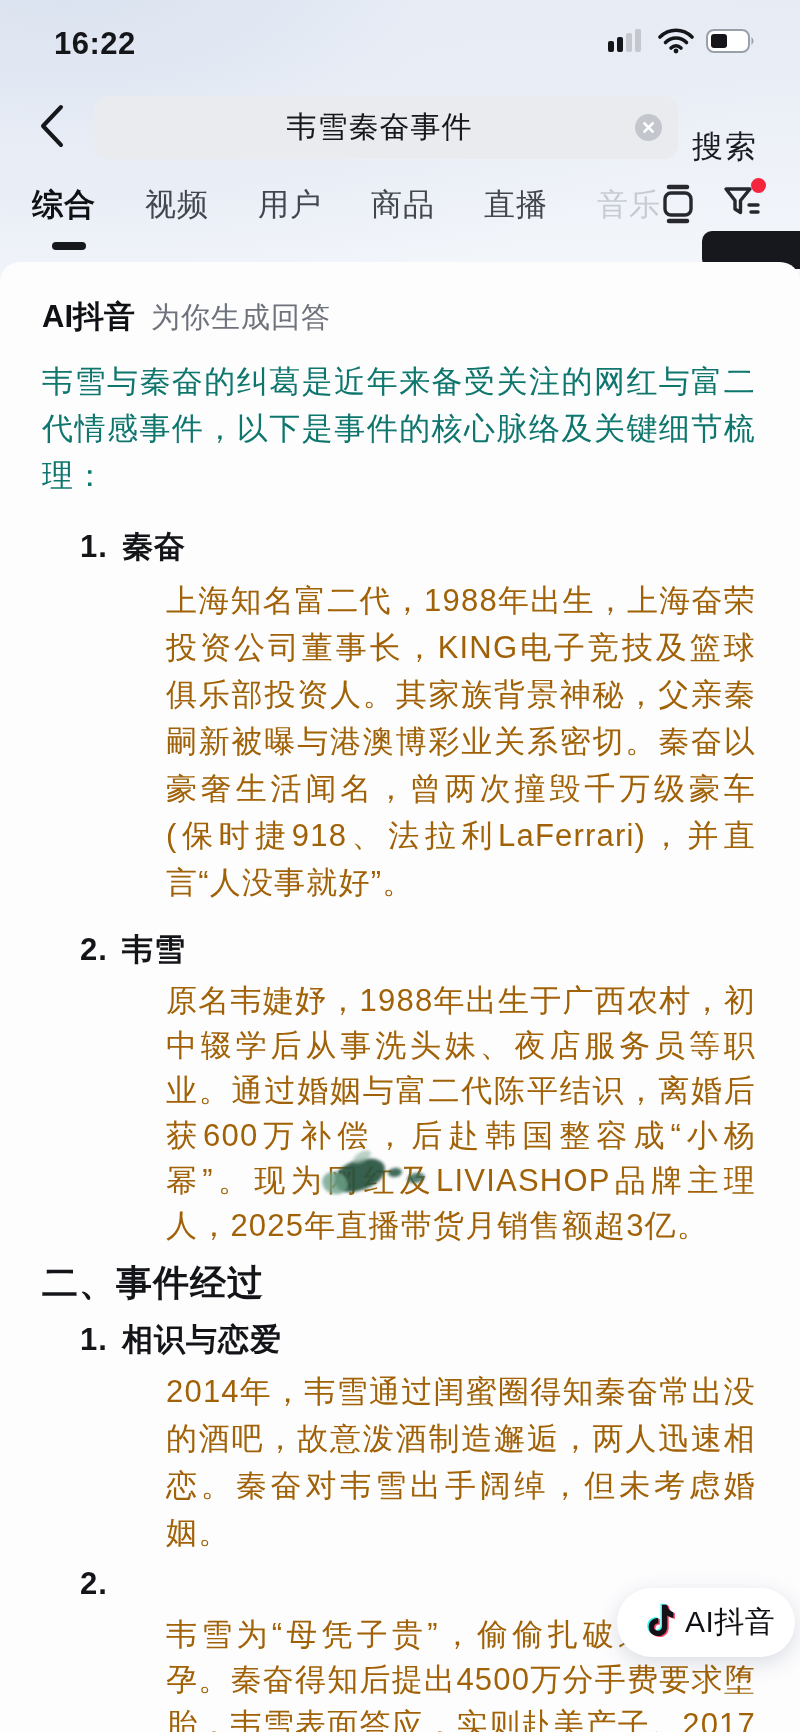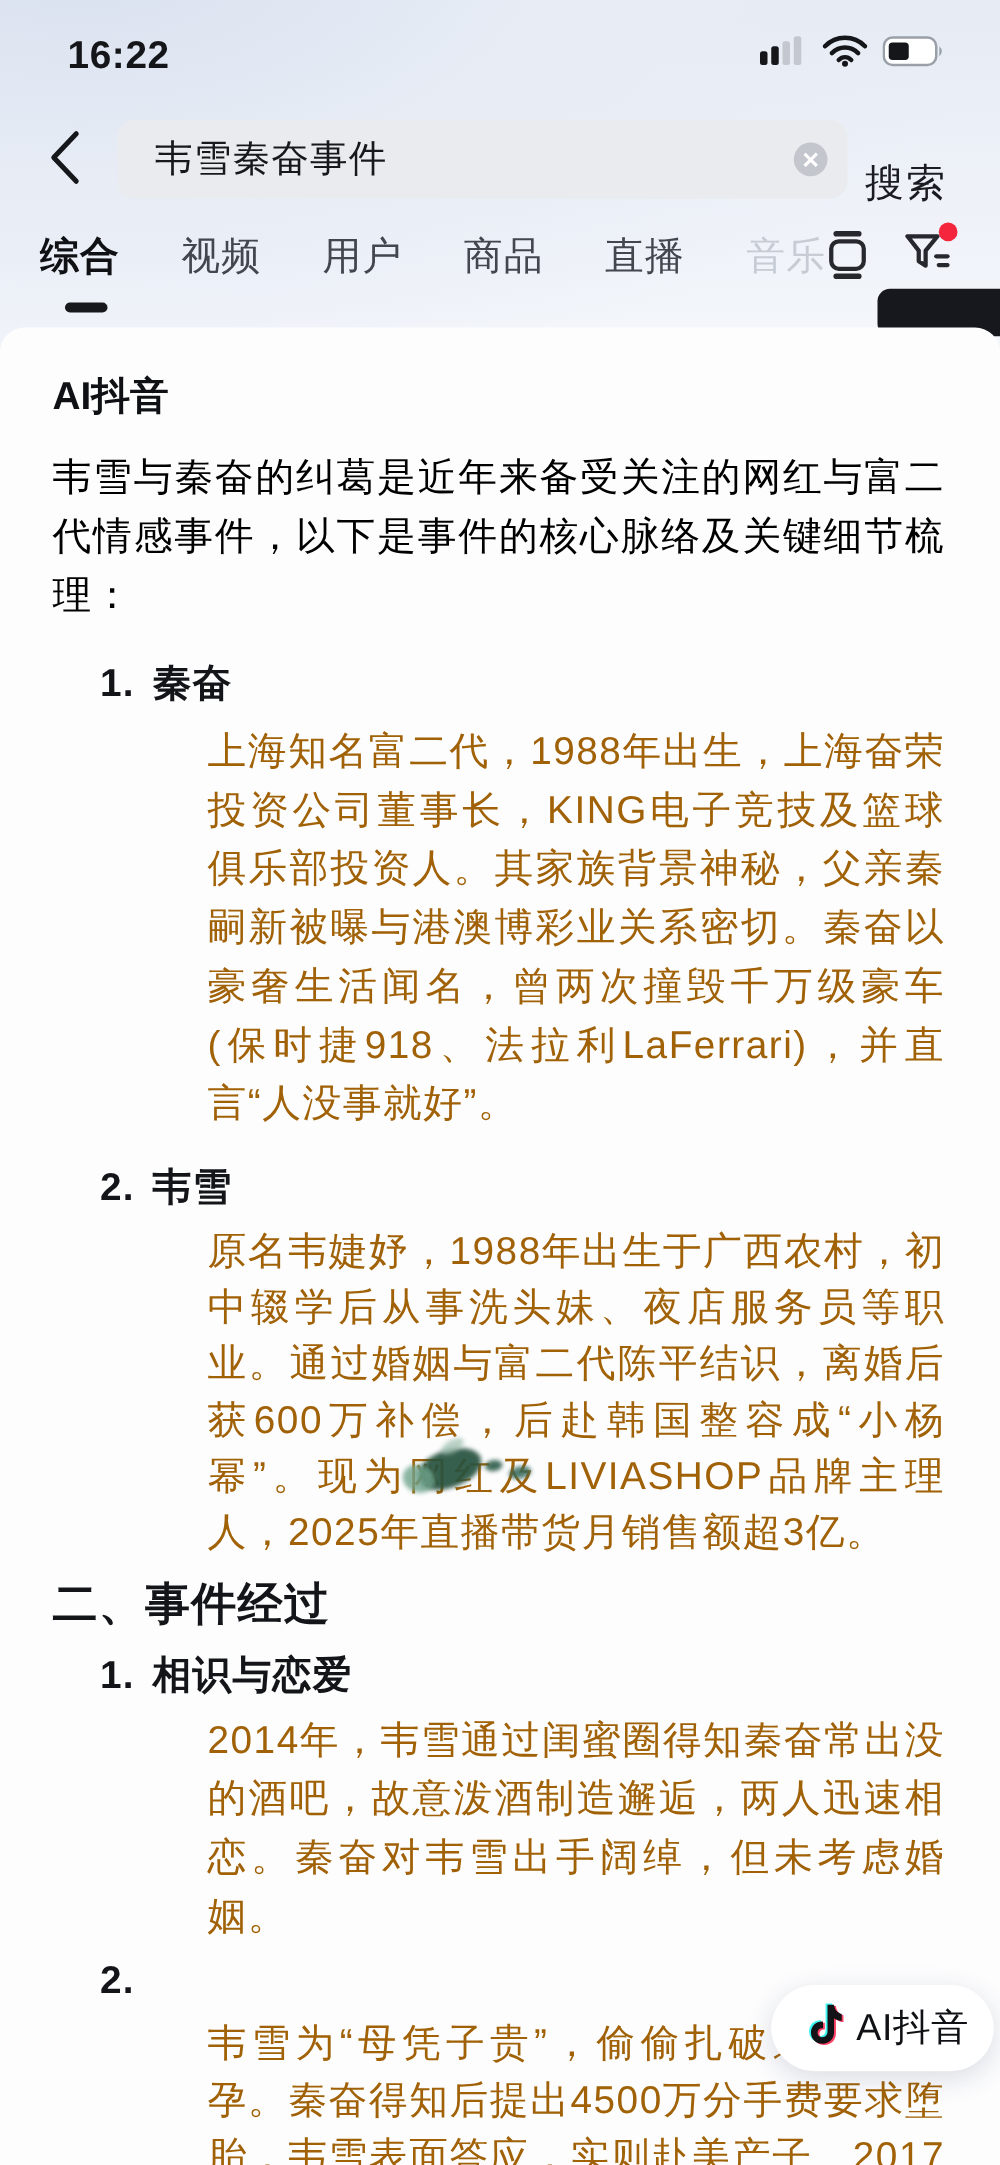--- a/index.html
+++ b/index.html
@@ -12,21 +12,21 @@
       linear-gradient(180deg, #e6ebf4 0%, #f2f5fa 14%, #fbfcfe 26%, #ffffff 42%);
     color:#232429;
   }
   
   .status-time { position:absolute; left:54px; top:26px; font-size:31px; font-weight:bold; color:#15161a; letter-spacing:.5px; }
   .status-icons { position:absolute; right:44px; top:28px; display:flex; align-items:center; gap:12px; }
   
   .back { position:absolute; left:30px; top:102px; width:44px; height:52px; display:flex; align-items:center; justify-content:center; }
   .search-field {
     position:absolute; left:94px; top:96px; width:584px; height:63px;
-    background:#e9ebef; border-radius:14px; display:flex; align-items:center;
+    background:#e9ebef; border-radius:14px; display:flex; align-items:center;text-align:center;
   }
   .search-text { margin-left:30px; font-size:30px; color:#17181c; letter-spacing:1px; flex:1; }
   .clear-btn { width:27px; height:27px; margin-right:16px; border-radius:50%; background:#c3c6cd; color:#fff;
     display:flex; align-items:center; justify-content:center; font-size:18px; font-weight:bold; line-height:1; }
   .search-btn { position:absolute; right:42px; top:126px; font-size:31px; color:#1b1c21; letter-spacing:2px; }
   
   .tabs { position:absolute; left:32px; top:184px; display:flex; align-items:flex-start; }
   .tab { font-size:31px; color:#43464e; margin-right:49px; letter-spacing:1px; }
   .tab.active { color:#101114; font-weight:bold; }
   .tab.faded { color:#c7ccd4; margin-right:16px; }
@@ -35,21 +35,21 @@
   .tool { position:relative; width:44px; height:44px; display:flex; align-items:center; justify-content:center; }
   .red-dot { position:absolute; right:-2px; top:-4px; width:15px; height:15px; border-radius:50%; background:#f5253d; }
   
   .bg-fragment { position:absolute; right:0; top:231px; width:98px; height:38px; background:#17181d; border-radius:10px 0 0 10px; z-index:1; }
   
   .card { position:absolute; left:0; top:262px; width:800px; height:1470px; background:#fdfdfe;
     border-radius:20px 20px 0 0; z-index:2; padding:0 44px 0 42px; }
   .ai-head { margin-top:34px; display:flex; align-items:baseline; height:36px; }
   .ai-brand { font-size:31px; font-weight:bold; color:#101114; }
   .ai-sub { margin-left:16px; font-size:29px; color:#6e727b; letter-spacing:1px; }
-  .intro { margin-top:26px; font-size:31px; line-height:47px; letter-spacing:1.2px; text-align:justify; color:#000000; }
+  .intro { margin-top:26px; font-size:31px; line-height:47px; letter-spacing:1.2px; text-align:justify; color:#0f766e; }
   h2.sec { font-size:36px; line-height:42px; font-weight:bold; color:#141519; letter-spacing:1px; }
   .sec1 { margin-top:24px; } .sec2 { margin-top:14px; }
   .item { margin-left:38px; }
   .item-head { display:flex; font-size:31px; line-height:40px; font-weight:bold; color:#141519; letter-spacing:1px; }
   .item-num { width:42px; flex:none; }
   .item-body { margin-left:86px; margin-top:8px; font-size:31px; line-height:47px; letter-spacing:1.2px; text-align:justify; color:#a16207; }
   .mt28{margin-top:28px;} .mt24{margin-top:24px;} .mt16{margin-top:16px;} .mt8{margin-top:8px;}
   .lh45{line-height:45px;} .mt10{margin-top:10px;}
   
   .smudge { position:absolute; z-index:3; pointer-events:none; }
@@ -134,20 +134,21 @@
       </svg>
       <span class="red-dot"></span>
     </span>
   </div>
 
   <div class="bg-fragment"></div>
 
   <div class="card">
     <div class="ai-head">
       <span class="ai-brand">AI抖音</span>
+      <span class="ai-sub">为你生成回答</span>
     </div>
 
     <p class="intro">韦雪与秦奋的纠葛是近年来备受关注的网红与富二代情感事件，以下是事件的核心脉络及关键细节梳理：</p>
 
 
     <div class="item mt28">
       <div class="item-head">
         <span class="item-num">1.</span>
         <span>秦奋</span>
       </div>

